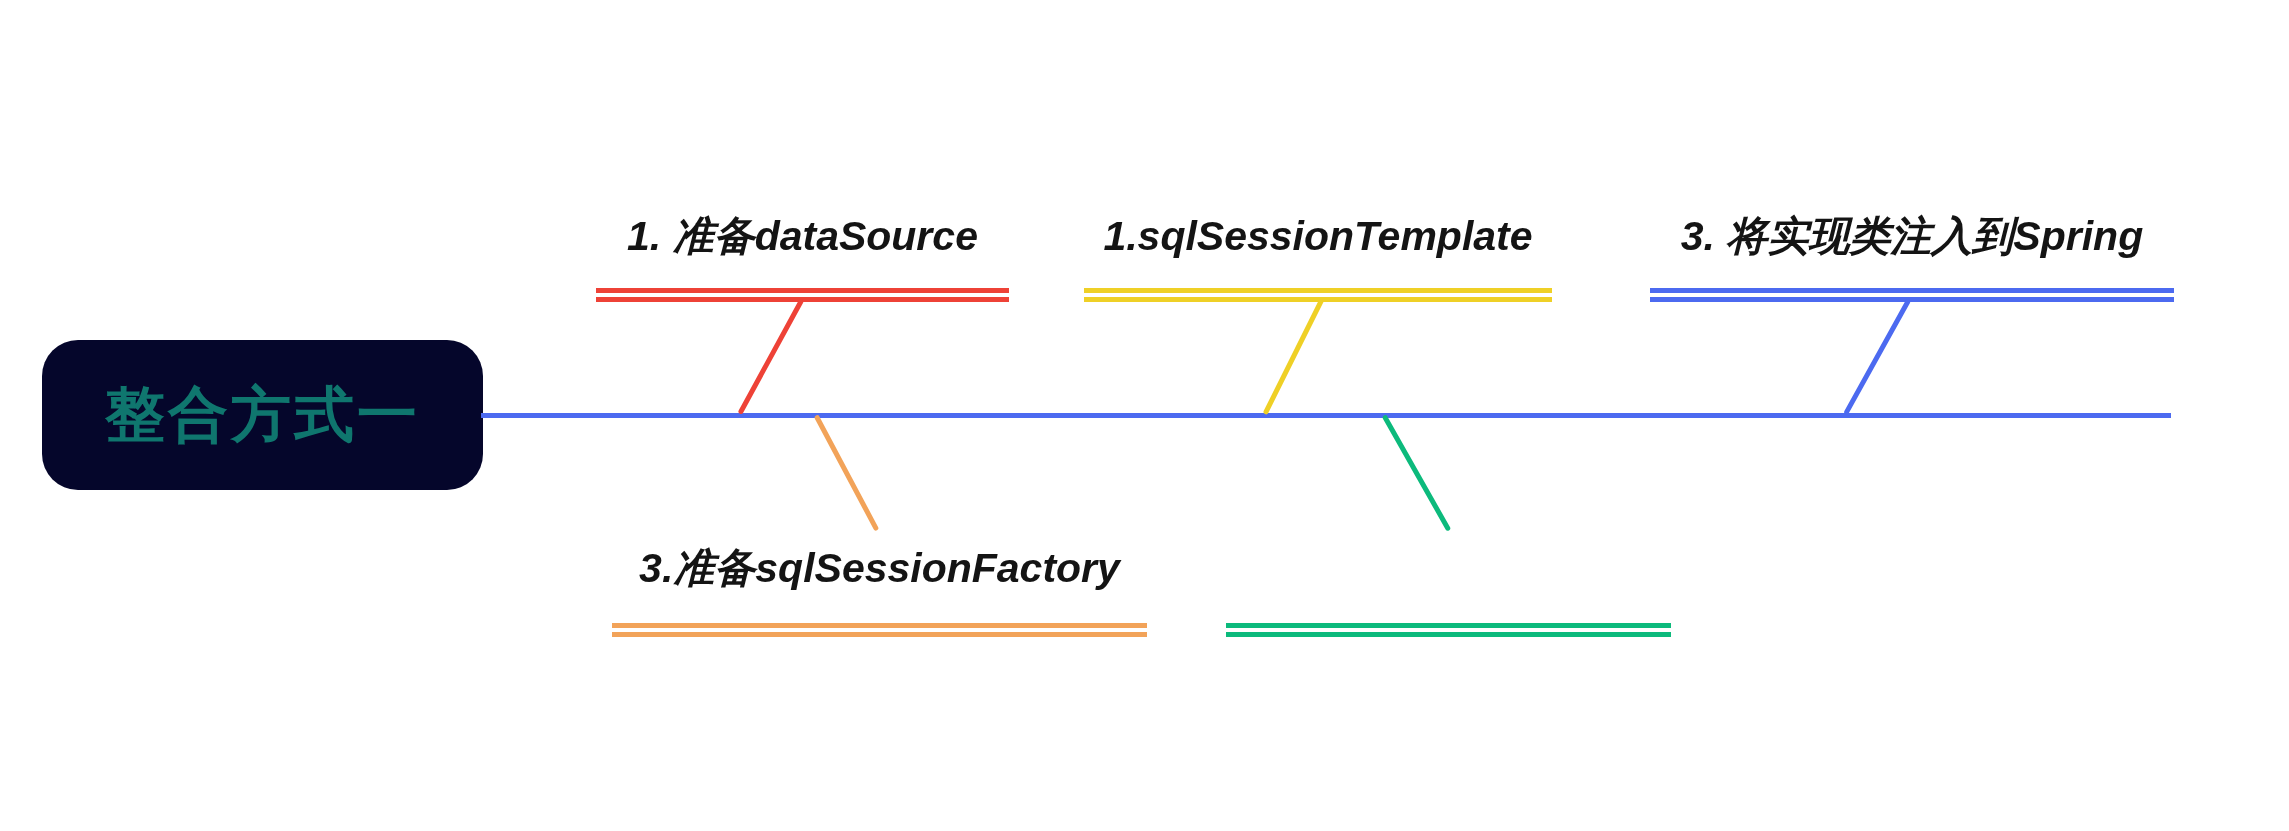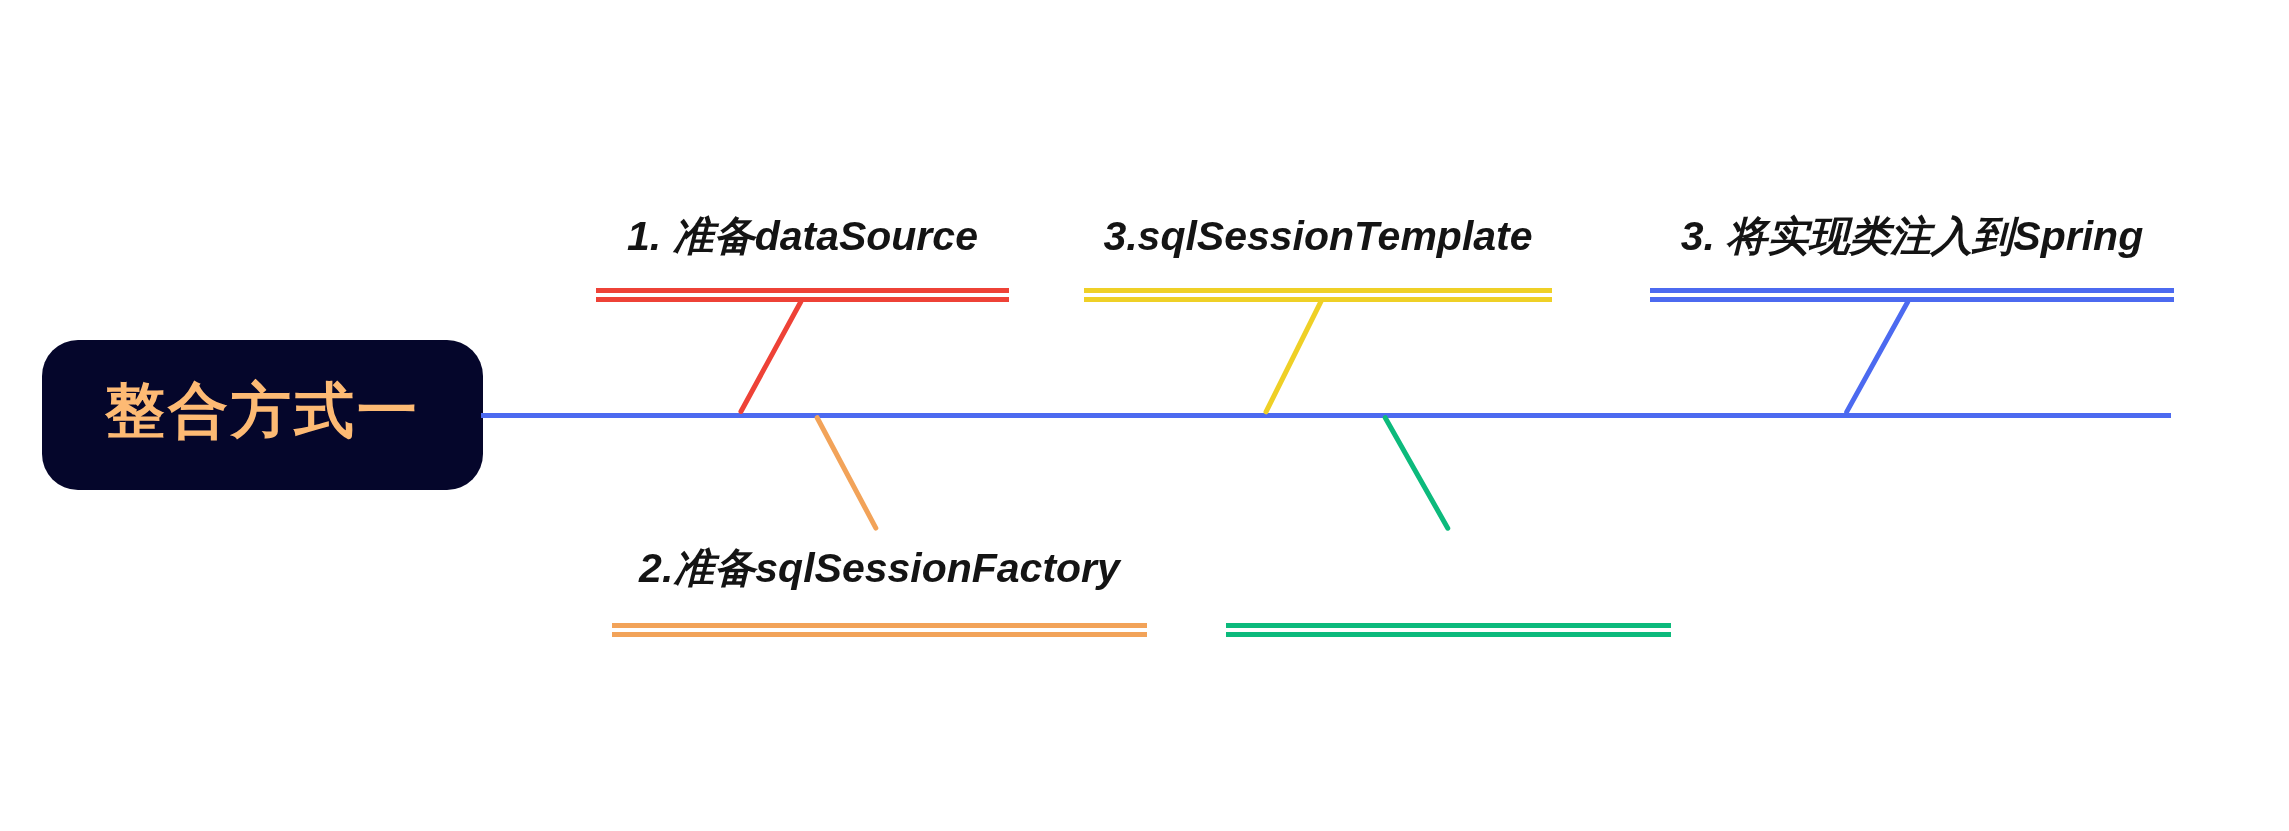--- a/index.html
+++ b/index.html
@@ -6,21 +6,21 @@
   .canvas {
     position:relative; width:2289px; height:831px; background:#ffffff;
     font-family:"Liberation Sans","DejaVu Sans",sans-serif; overflow:hidden;
   }
   
   .root {
     position:absolute; left:42px; top:340px; width:441px; height:150px;
     border-radius:36px; display:flex; align-items:center; justify-content:center;
   }
   .root-label {
-    color:#fdba74; font-size:60px; font-weight:bold; letter-spacing:3px; line-height:1;font-family:Liberation Mono, monospace;
+    color:#0f766e; font-size:60px; font-weight:bold; letter-spacing:3px; line-height:1;
   }
   
   .spine { position:absolute; left:481px; top:413px; width:1690px; height:5px; }
   
   .branch { position:absolute; left:4px; top:0; width:100%; height:100%; pointer-events:none;font-style:italic; }
   .label {
     position:absolute; font-size:41px; font-weight:bold; color:#141414;
     text-align:center; white-space:nowrap; line-height:1.2; pointer-events:auto;
   }
   .underline {
@@ -62,27 +62,27 @@
 
   <div class="spine" style="background: rgb(76, 106, 240);"></div>
 
   <div class="branch b1">
     <div class="label">1. 准备dataSource</div>
     <div class="underline" style="border-color: rgb(238, 66, 55);"></div>
     <div class="connector" style="background: rgb(238, 66, 55);"></div>
   </div>
 
   <div class="branch b2">
-    <div class="label">2.准备sqlSessionFactory</div>
+    <div class="label">3.准备sqlSessionFactory</div>
     <div class="underline" style="border-color: rgb(242, 163, 89);"></div>
     <div class="connector" style="background: rgb(242, 163, 89);"></div>
   </div>
 
   <div class="branch b3">
-    <div class="label">3.sqlSessionTemplate</div>
+    <div class="label">1.sqlSessionTemplate</div>
     <div class="underline" style="border-color: rgb(239, 208, 38);"></div>
     <div class="connector" style="background: rgb(239, 208, 38);"></div>
   </div>
 
   <div class="branch b4">
     <div class="underline" style="border-color: rgb(12, 186, 124);"></div>
     <div class="connector" style="background: rgb(12, 186, 124);"></div>
   </div>
 
   <div class="branch b5">

